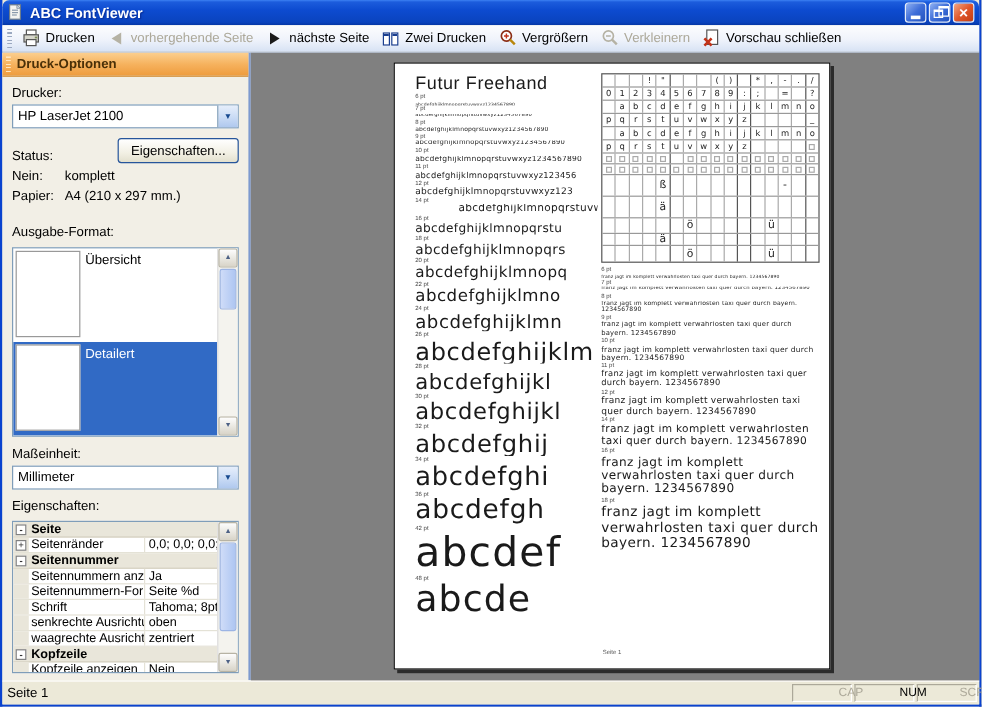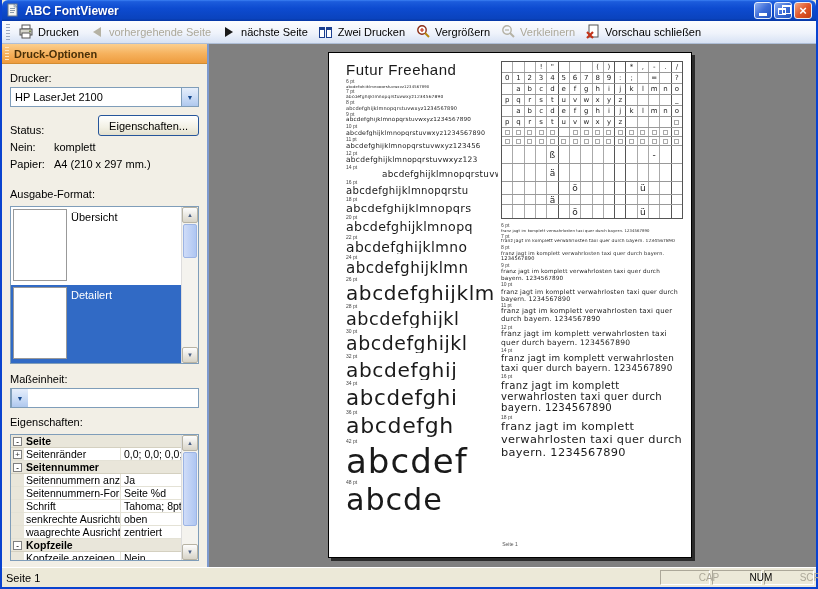--- a/index.html
+++ b/index.html
@@ -275,20 +275,21 @@
             <span class="sb-btn">▲</span>
             <span class="sb-track">
                 <span class="sb-thumb" style="top:1px;height:34px;"></span>
               </span>
             <span class="sb-btn">▼</span>
           </div>
         </div>
 
         <div class="fld-label" style="margin-top:9px;">Maßeinheit:</div>
         <div class="combo">
+          <span class="combo-text">Millimeter</span>
           <span class="combo-btn">▼</span>
         </div>
 
         <div class="fld-label" style="margin-top:8px;">Eigenschaften:</div>
         <div class="props-grid-wrap">
           <div class="props-rows" id="prop-grid">
               <div class="prow cat">
                 <span class="gutter">
                   <span class="expander">-</span>
                 </span>

